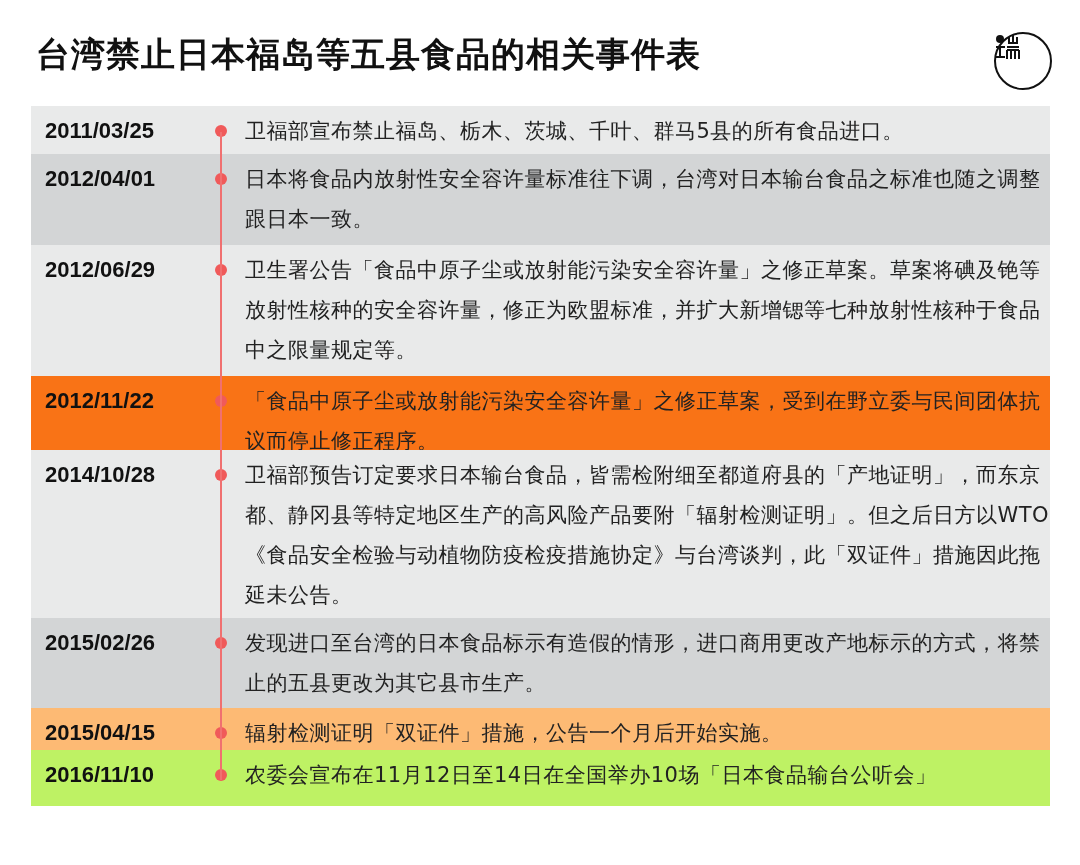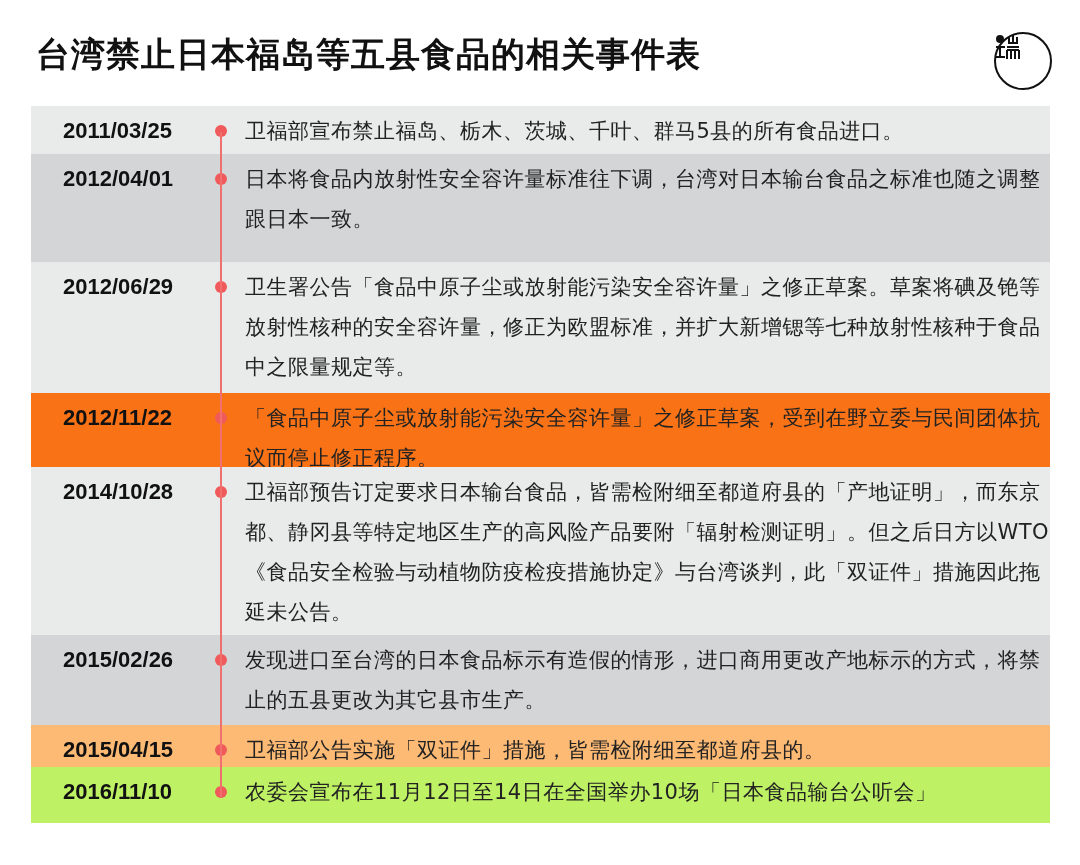--- a/index.html
+++ b/index.html
@@ -23,21 +23,21 @@
     }
     .row {
       position: relative; width: 100%;
       display: flex; align-items: flex-start;
     }
     .row.light { background: #e9eaea; }
     .row.dark  { background: #d3d5d6; }
 
     .date {
       width: 184px; flex: 0 0 184px;
-      padding-left: 32px;
+      padding-left: 14px;
       font-family: "Liberation Sans", sans-serif;
       font-weight: bold; font-size: 22px; color: #111;
       line-height: 40px; padding-top: 5px;
       white-space: nowrap;
     }
     .dot-col { width: 30px; flex: 0 0 30px; position: relative; height: 50px; }
     .dot {
       position: absolute; left: 0px; top: 19px;
       width: 12px; height: 12px; border-radius: 50%;
       background: #f05a5a;
@@ -72,21 +72,21 @@
 
 <div class="table" id="events-table">
 
 <div class="row light" style="height: 48px; background: rgb(233, 234, 234);">
     <div class="date">2011/03/25</div>
     <div class="dot-col">
       <div class="dot" style="background: rgb(240, 90, 90);"></div>
     </div>
     <div class="desc">卫福部宣布禁止福岛、栃木、茨城、千叶、群马5县的所有食品进口。</div>
   </div>
-    <div class="row dark" style="height: 108px; background: rgb(211, 213, 214);">
+    <div class="row dark" style="height: 91px; background: rgb(211, 213, 214);">
     <div class="date">2012/04/01</div>
     <div class="dot-col">
       <div class="dot" style="background: rgb(240, 90, 90);"></div>
     </div>
     <div class="desc">日本将食品内放射性安全容许量标准往下调，台湾对日本输台食品之标准也随之调整跟日本一致。</div>
   </div>
     <div class="row light" style="height: 131px; background: rgb(233, 234, 234);">
     <div class="date">2012/06/29</div>
     <div class="dot-col">
       <div class="dot" style="background: rgb(240, 90, 90);"></div>
@@ -112,21 +112,21 @@
     <div class="dot-col">
       <div class="dot" style="background: rgb(240, 90, 90);"></div>
     </div>
     <div class="desc">发现进口至台湾的日本食品标示有造假的情形，进口商用更改产地标示的方式，将禁止的五县更改为其它县市生产。</div>
   </div>
     <div class="row light" style="height: 42px; background: #fdba74;">
     <div class="date">2015/04/15</div>
     <div class="dot-col">
       <div class="dot" style="background: rgb(240, 90, 90);"></div>
     </div>
-    <div class="desc">卫福部公告实施「双证件」措施，皆需检附细至都道府县的。</div>
+    <div class="desc">辐射检测证明「双证件」措施，公告一个月后开始实施。</div>
   </div>
     <div class="row dark" style="height: 56px; background: #bef264;">
     <div class="date">2016/11/10</div>
     <div class="dot-col">
       <div class="dot" style="background: rgb(240, 90, 90);"></div>
     </div>
     <div class="desc">农委会宣布在11月12日至14日在全国举办10场「日本食品输台公听会」</div>
   </div>
     <div class="timeline-line"></div>
   </div>

